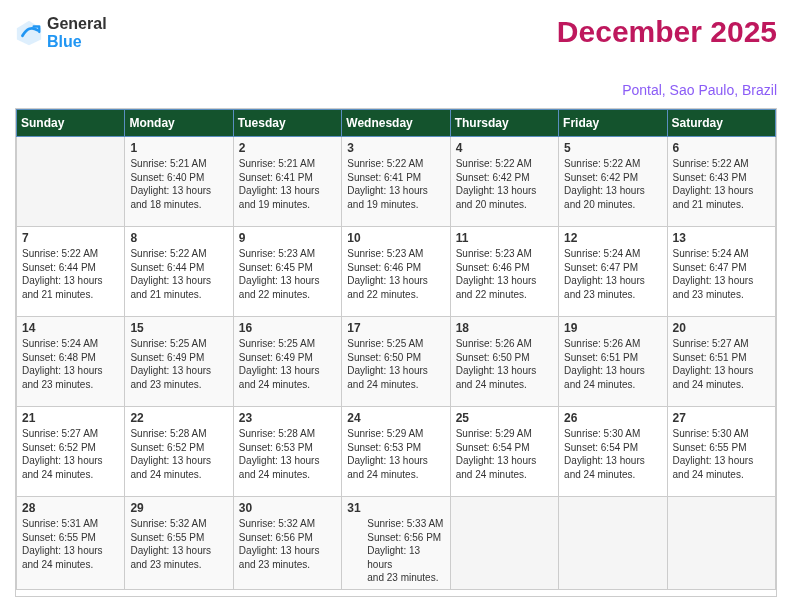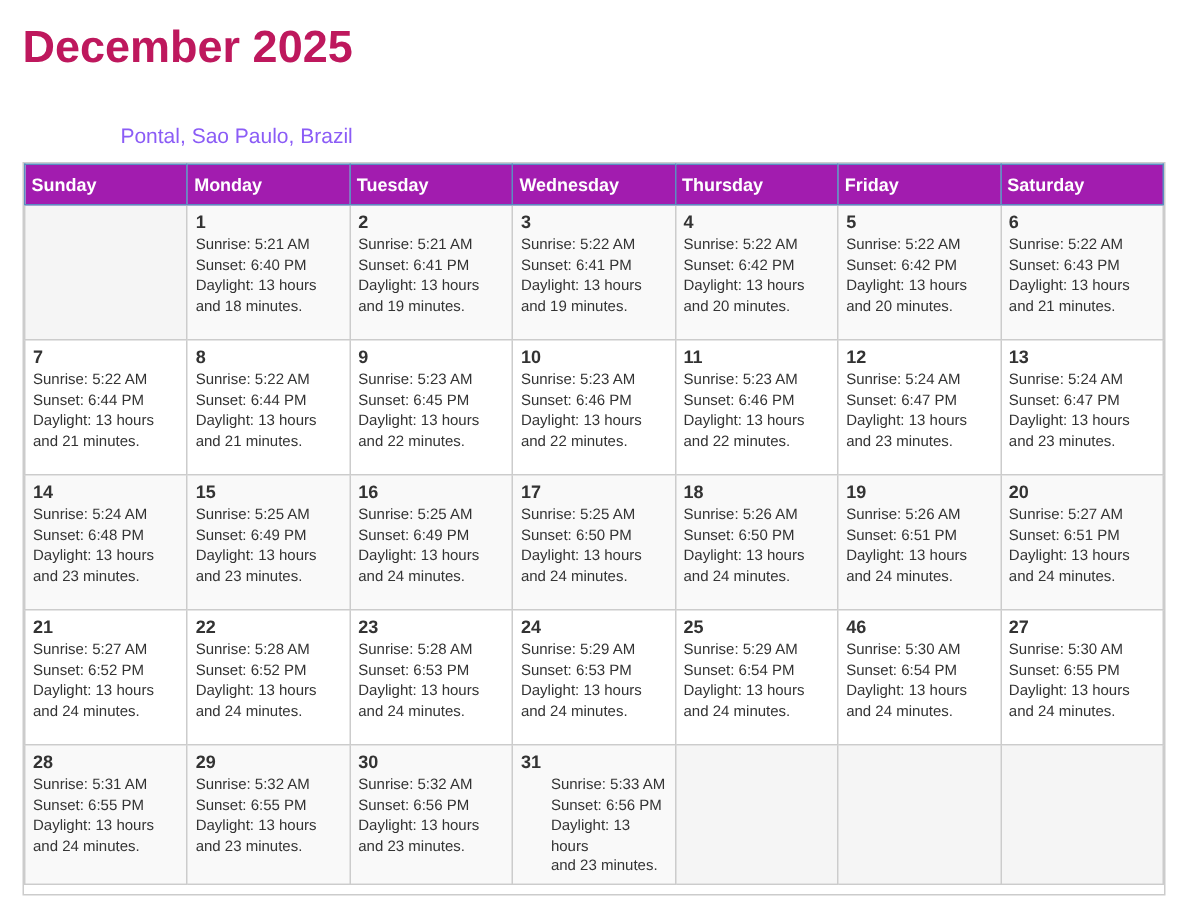--- a/index.html
+++ b/index.html
@@ -50,21 +50,21 @@
       border: 1px solid #ccc;
       border-collapse: collapse;
       width: 100%;
     }
     table {
       width: 100%;
       border-collapse: collapse;
       table-layout: fixed;
     }
     thead tr th {
-      background-color: #a21caf;
+      background-color: #14532d;
       color: white;
       padding: 6px 4px;
       font-size: 12px;
       font-weight: bold;
       text-align: left;
       border: 1px solid #5a8ec0;
     }
     tbody tr td {
       vertical-align: top;
       border: 1px solid #ccc;
@@ -92,20 +92,31 @@
     }
     .empty-cell {
       background: #f5f5f5 !important;
     }
   </style>
 </head>
 <body>
 
 <div class="page">
   <div class="header">
+    <div class="logo">
+      <svg class="logo-icon" viewBox="0 0 30 30">
+        <polygon points="15,2 28,10 28,22 15,28 2,22 2,10" fill="#2196F3" opacity="0.15"></polygon>
+        <path d="M8 18 Q15 6 24 12" stroke="#2196F3" stroke-width="3" fill="none" stroke-linecap="round"></path>
+        <path d="M20 8 L26 8 L26 14" stroke="#2196F3" stroke-width="2.5" fill="none" stroke-linecap="round" stroke-linejoin="round"></path>
+      </svg>
+      <div>
+        <div style="font-size:16px;font-weight:bold;color:#333;line-height:1.1;">General</div>
+        <div style="font-size:16px;font-weight:bold;color:#2196F3;line-height:1.1;">Blue</div>
+      </div>
+    </div>
     <div class="title-block">
       <div class="main-title">December 2025</div>
       <div class="subtitle">Pontal, Sao Paulo, Brazil</div>
     </div>
   </div>
 
   <div class="calendar">
     <table>
       <thead>
         <tr>
@@ -296,21 +307,21 @@
 and 24 minutes.</div>
             </td>
             <td>
               <span class="day-number">25</span>
               <div class="day-info" style="white-space: pre-line;">Sunrise: 5:29 AM
 Sunset: 6:54 PM
 Daylight: 13 hours
 and 24 minutes.</div>
             </td>
             <td>
-              <span class="day-number">46</span>
+              <span class="day-number">26</span>
               <div class="day-info" style="white-space: pre-line;">Sunrise: 5:30 AM
 Sunset: 6:54 PM
 Daylight: 13 hours
 and 24 minutes.</div>
             </td>
             <td>
               <span class="day-number">27</span>
               <div class="day-info" style="white-space: pre-line;">Sunrise: 5:30 AM
 Sunset: 6:55 PM
 Daylight: 13 hours

